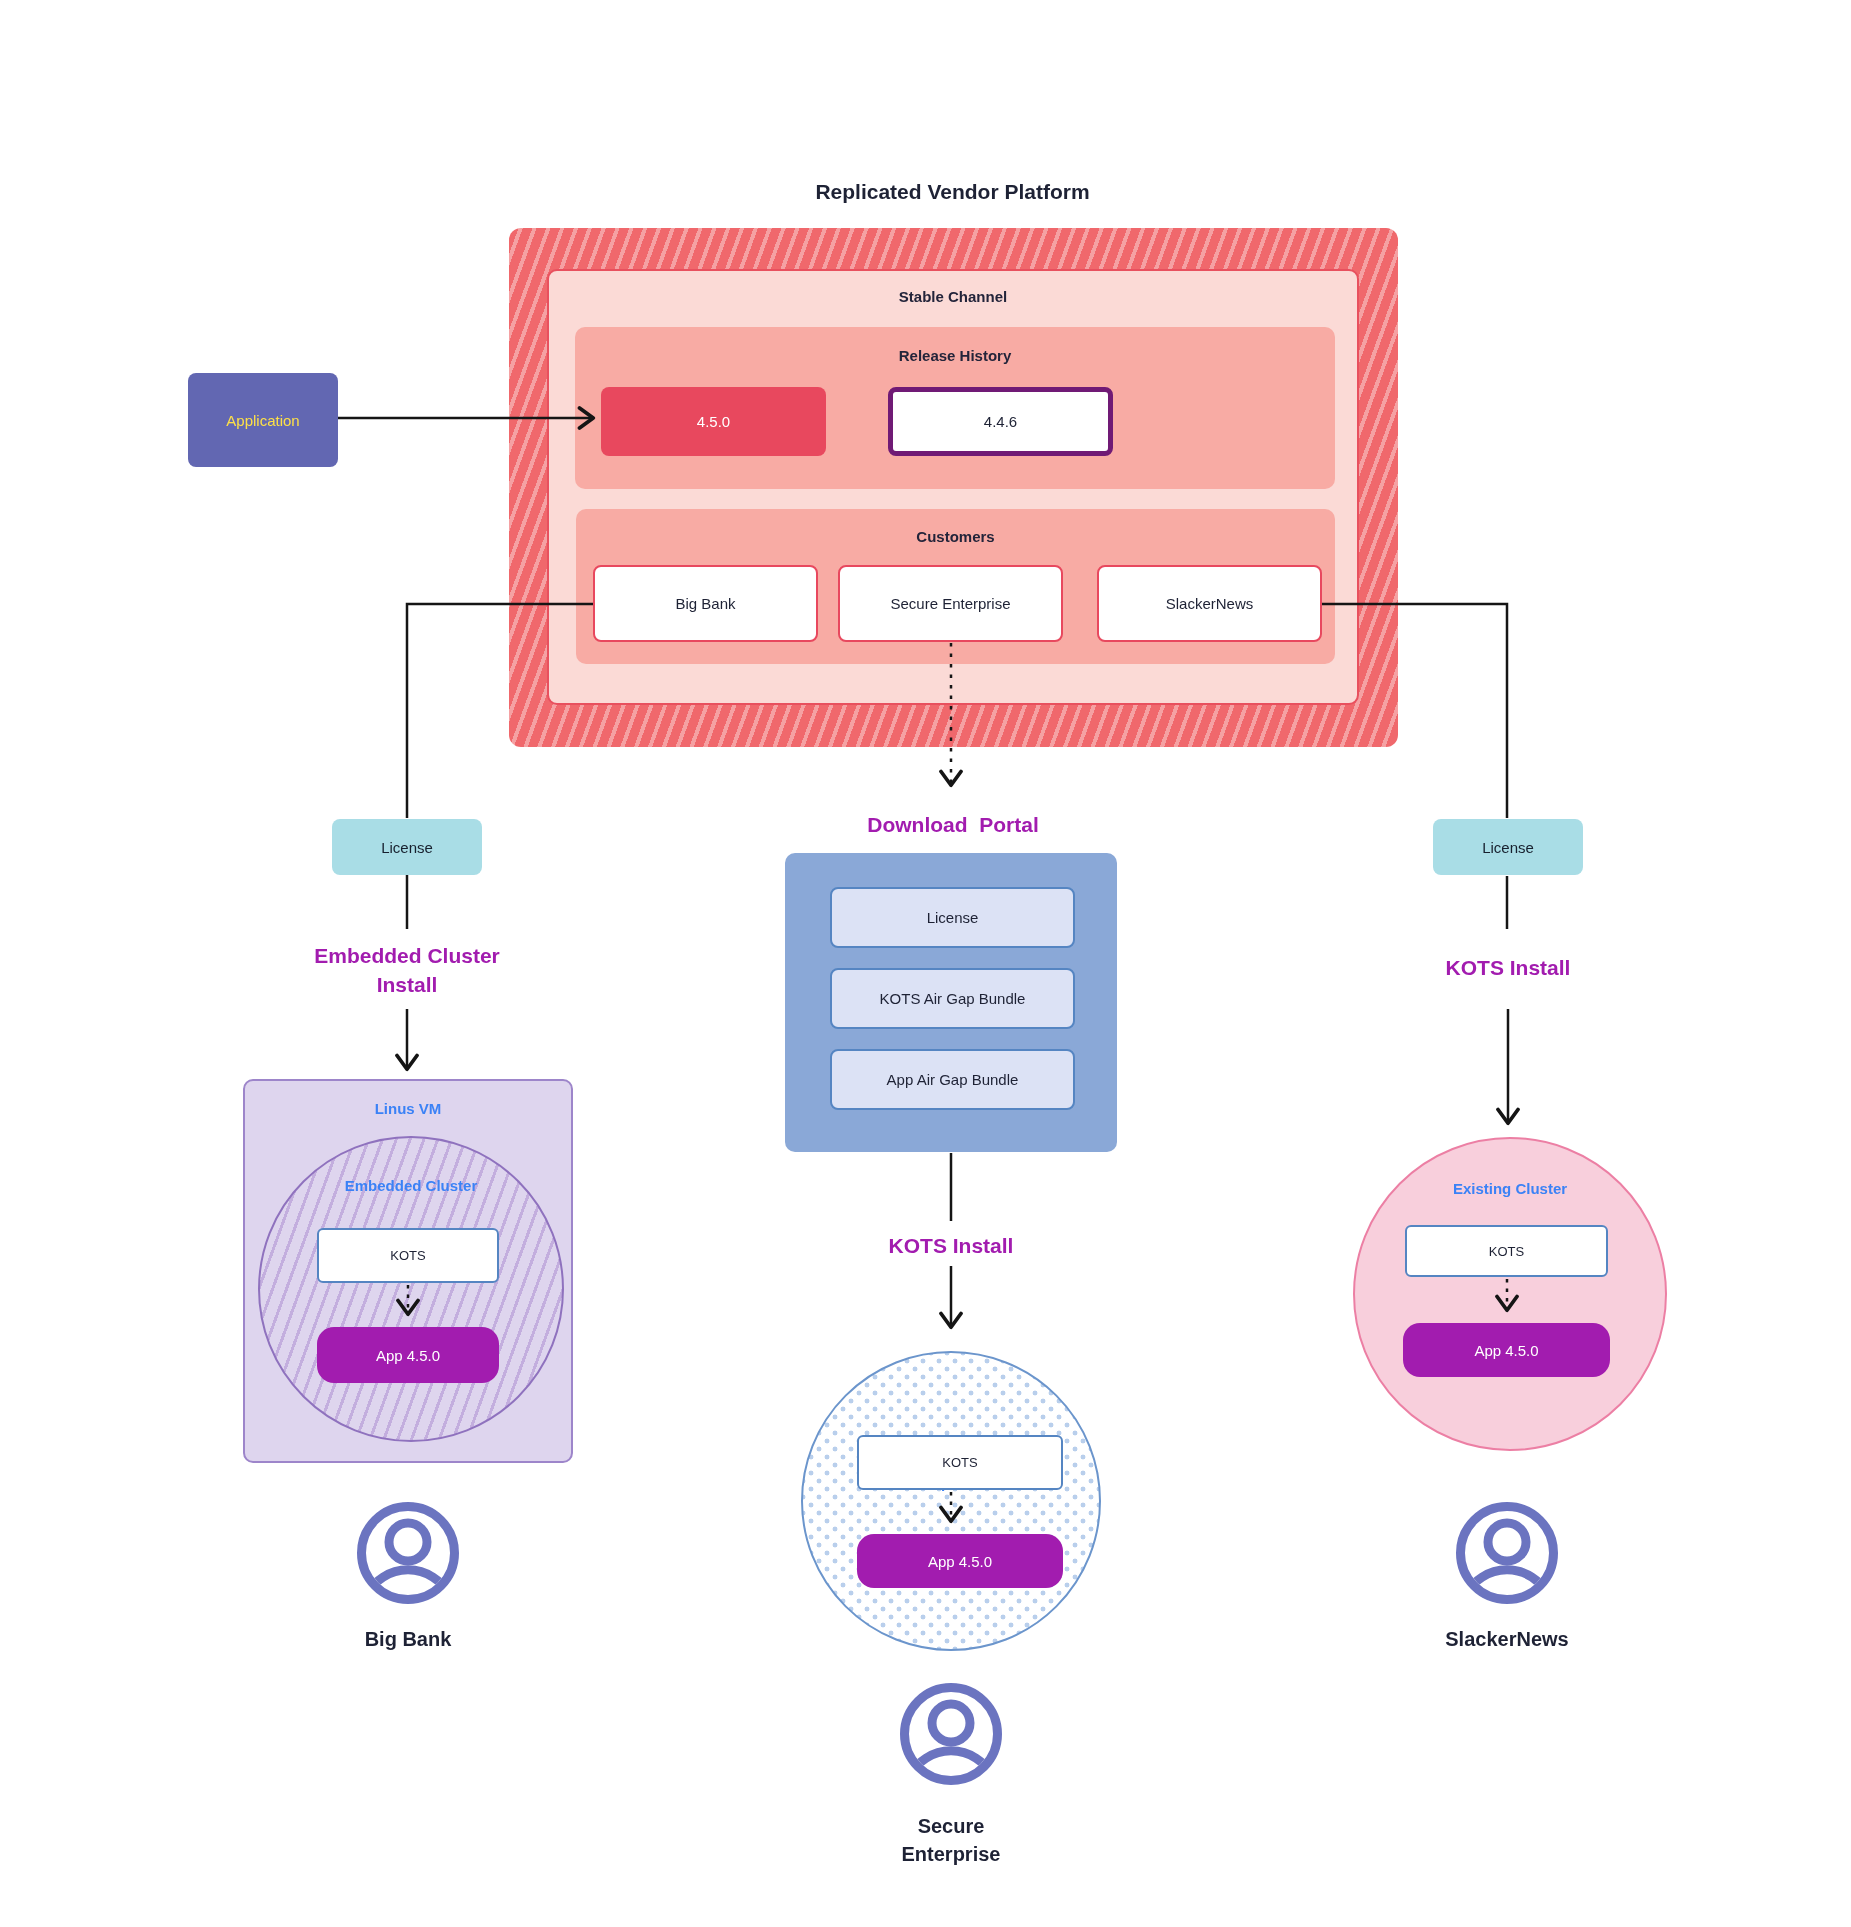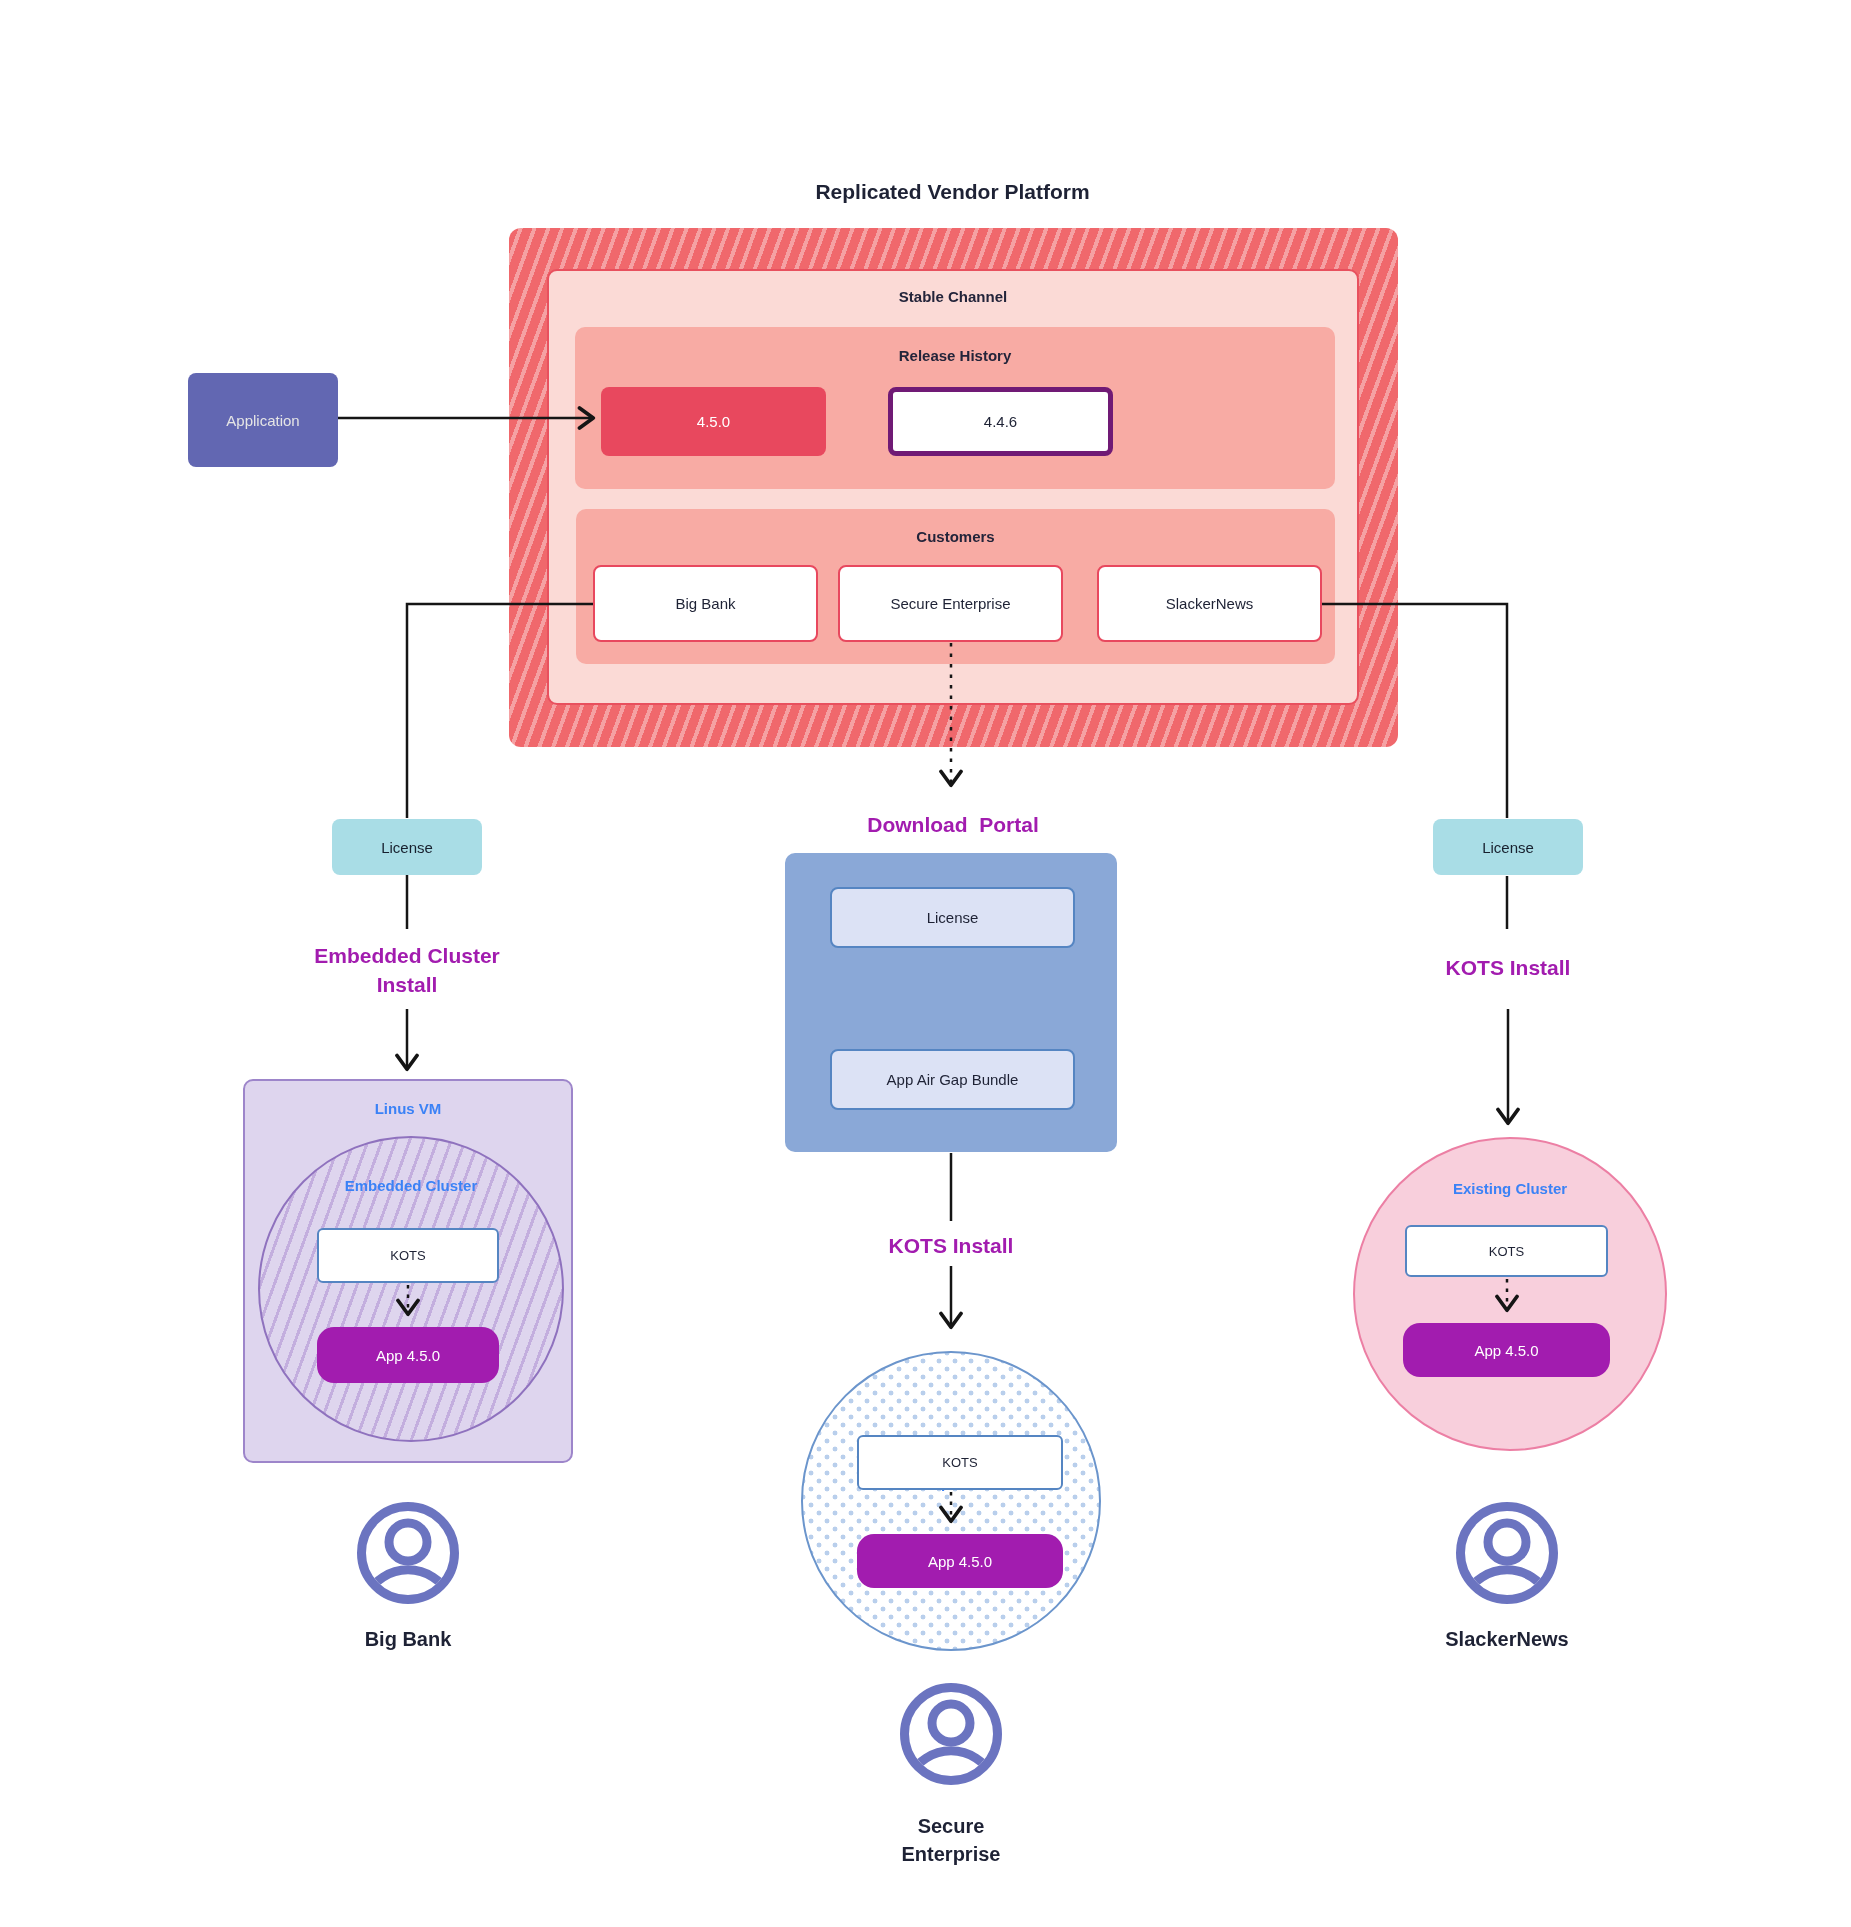--- a/index.html
+++ b/index.html
@@ -23,21 +23,21 @@
   .lbl-customers{left:576px;top:528px;width:759px;}
 
   .pill{height:69px;border-radius:8px;font-size:15px;font-weight:500;}
   .pill-red{left:601px;top:387px;width:225px;background:#e8485e;color:#fff;}
   .pill-outline{left:888px;top:387px;width:225px;background:#fff;border:5px solid #701a75;}
 
   .cust{top:565px;width:225px;height:77px;background:#fff;border:2px solid #e8485e;
         border-radius:8px;font-size:15px;font-weight:500;line-height:21px;}
   .cust-bb{left:593px;} .cust-se{left:838px;} .cust-sn{left:1097px;}
 
-  .application{left:188px;top:373px;width:150px;height:94px;background:#6267b2;color:#e5e5e5;
+  .application{left:188px;top:373px;width:150px;height:94px;background:#6267b2;color:#fde047;
     border-radius:8px;font-size:15px;font-weight:500;}
 
   .license{width:150px;height:56px;background:#a9dde6;border-radius:8px;
     font-size:15px;font-weight:500;color:#17202e;}
   .license-left{left:332px;top:819px;} .license-right{left:1433px;top:819px;}
 
   .flow-label{font-size:21px;font-weight:600;text-align:center;line-height:29px;color:#a21caf;}
   .lbl-ec-install{left:297px;top:941px;width:220px;}
   .lbl-portal{left:803px;top:810px;width:300px;white-space:pre-wrap;}
   .lbl-kots-center{left:801px;top:1231px;width:300px;}
@@ -126,20 +126,21 @@
   <div class="abs flex license license-left">License</div>
   <div class="abs flex license license-right">License</div>
 
   <div class="abs flow-label lbl-ec-install">Embedded Cluster Install</div>
   <div class="abs flow-label lbl-portal">Download  Portal</div>
   <div class="abs flow-label lbl-kots-center">KOTS Install</div>
   <div class="abs flow-label lbl-kots-right">KOTS Install</div>
 
   <div class="abs portal"></div>
   <div class="abs flex portal-item pi-0">License</div>
+  <div class="abs flex portal-item pi-1">KOTS Air Gap Bundle</div>
   <div class="abs flex portal-item pi-2">App Air Gap Bundle</div>
 
   <div class="abs linusvm"></div>
   <div class="abs inner-label lbl-linusvm">Linus VM</div>
   <div class="abs ec-circle"></div>
   <div class="abs inner-label lbl-ec">Embedded Cluster</div>
   <div class="abs flex kots-box kots-ec">KOTS</div>
   <div class="abs flex app-box app-ec">App 4.5.0</div>
 
   <div class="abs airgap-circle"></div>

